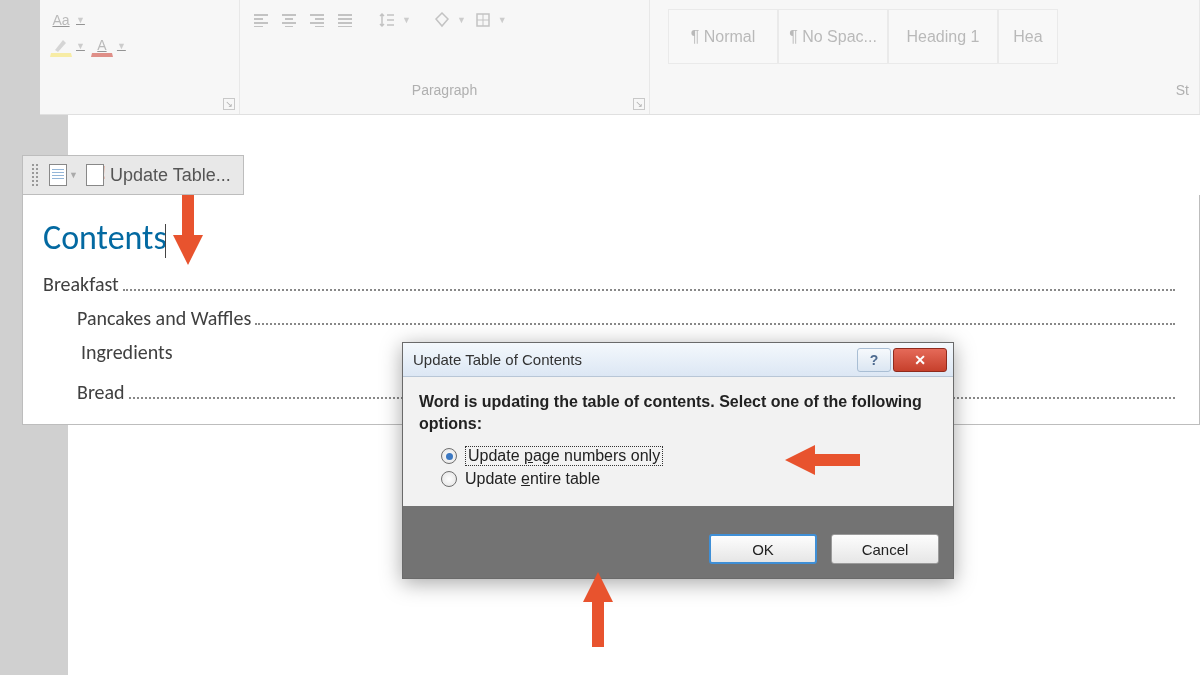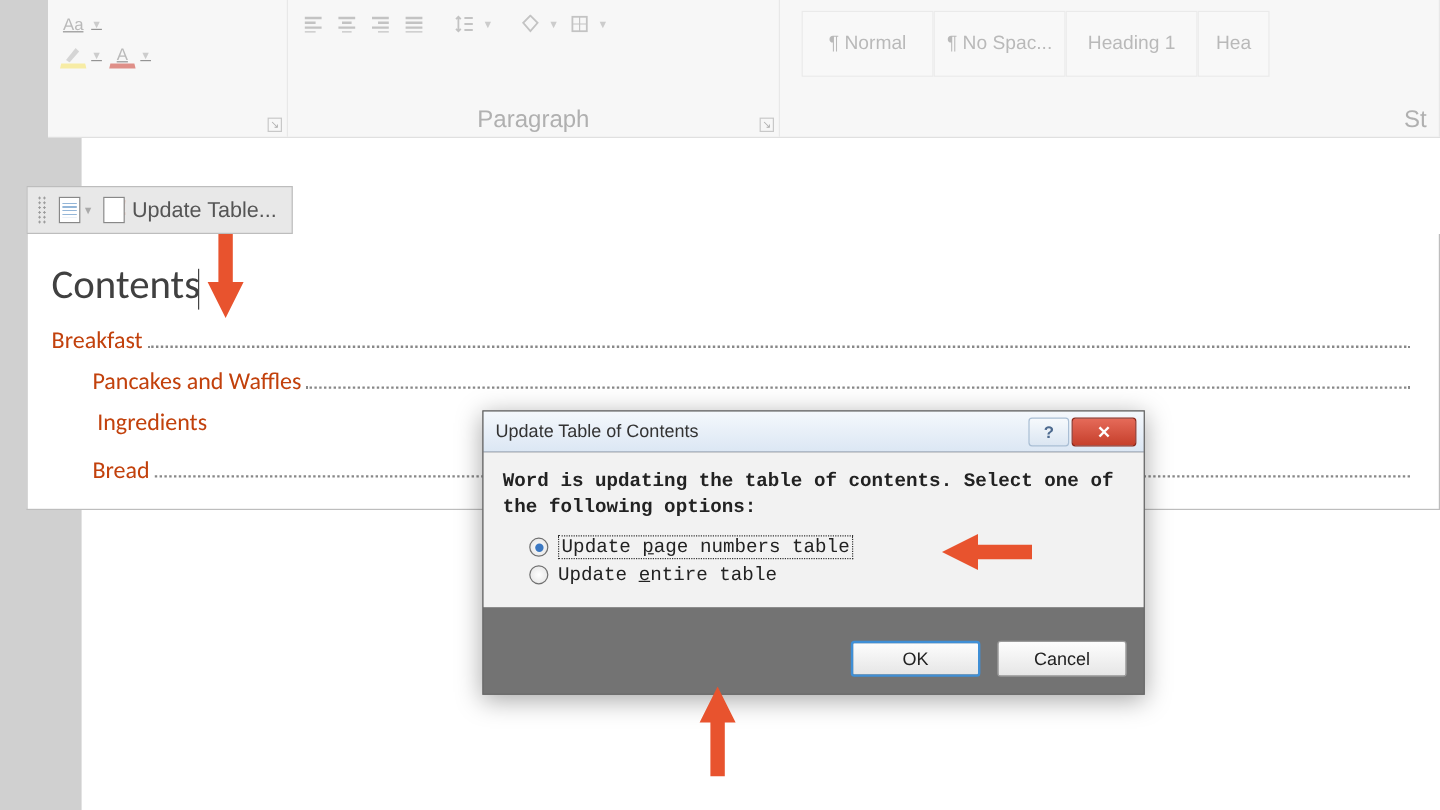--- a/index.html
+++ b/index.html
@@ -25,25 +25,25 @@
   }
   .ribbon-group {
     border-right: 1px solid #e8e8e8;
     position: relative;
     padding: 5px 10px 20px 10px;
     display: flex;
     flex-direction: column;
   }
   .ribbon-group-label {
     position: absolute;
-    bottom: 2px;
+    bottom: 16px;
     left: 0;
     right: 0;
     text-align: center;
-    font-size: 20px;
+    font-size: 14px;
     color: #b0b0b0;
   }
   .ribbon-group .dialog-launcher {
     position: absolute;
     right: 4px;
     bottom: 4px;
     width: 12px;
     height: 12px;
     border: 1px solid #c8c8c8;
     font-size: 9px;
@@ -143,36 +143,36 @@
     right: 0;
     top: 195px;
     border: 1px solid #bdbdbd;
     border-top: none;
     background: #fff;
     padding: 22px 20px 10px 20px;
     font-family: Calibri, "Segoe UI", sans-serif;
   }
   .toc-title {
     font-size: 34px;
-    color: #404040;
+    color: #0369a1;
     font-weight: 400;
     margin-bottom: 14px;
     position: relative;
   }
   .toc-title .cursor {
     display: inline-block;
     width: 1px;
     height: 34px;
     border-left: 1px solid #444;
     vertical-align: text-bottom;
     margin-left: -2px;
   }
   .toc-entry {
     font-size: 20px;
-    color: #c2410c;
+    color: #404040;
     margin: 10px 0;
     display: flex;
     align-items: baseline;
     white-space: nowrap;
   }
   .toc-entry.level1 { padding-left: 0; }
   .toc-entry.level2 { padding-left: 34px; }
   .toc-entry.bold { font-weight: 400; flex-direction: column; }
   .toc-entry .label { }
   .toc-entry .leader {
@@ -224,21 +224,20 @@
     display: flex; align-items: center; justify-content: center;
     color: #fff;
     font-weight: bold;
     font-size: 14px;
   }
   .dialog-body {
     padding: 14px 16px 14px 16px;
     background: #f2f2f2;
     font-size: 16px;
     color: #222;
-    font-family: Liberation Mono, monospace;
   }
   .dialog-instruction { font-weight: 600; margin-bottom: 12px; line-height: 1.35; }
   .radio-row {
     display: flex;
     align-items: center;
     gap: 8px;
     margin: 4px 0 4px 22px;
     font-size: 16px;
   }
   .radio {
@@ -412,21 +411,21 @@
         <span>?</span>
       </span>
     <span class="titlebar-close">
         <span>✕</span>
       </span>
   </div>
   <div class="dialog-body">
     <div class="dialog-instruction">Word is updating the table of contents.  Select one of the following options:</div>
     <div class="radio-row">
       <span class="radio checked"></span>
-      <span class="focus-box"><span>Update </span><span class="underline-hotkey">p</span><span>age numbers table</span></span>
+      <span class="focus-box"><span>Update </span><span class="underline-hotkey">p</span><span>age numbers only</span></span>
     </div>
     <div class="radio-row">
       <span class="radio"></span>
       <span><span>Update </span><span class="underline-hotkey">e</span><span>ntire table</span></span>
     </div>
   </div>
   <div class="dialog-buttons">
     <div class="dlg-btn primary">OK</div>
     <div class="dlg-btn">Cancel</div>
   </div>

